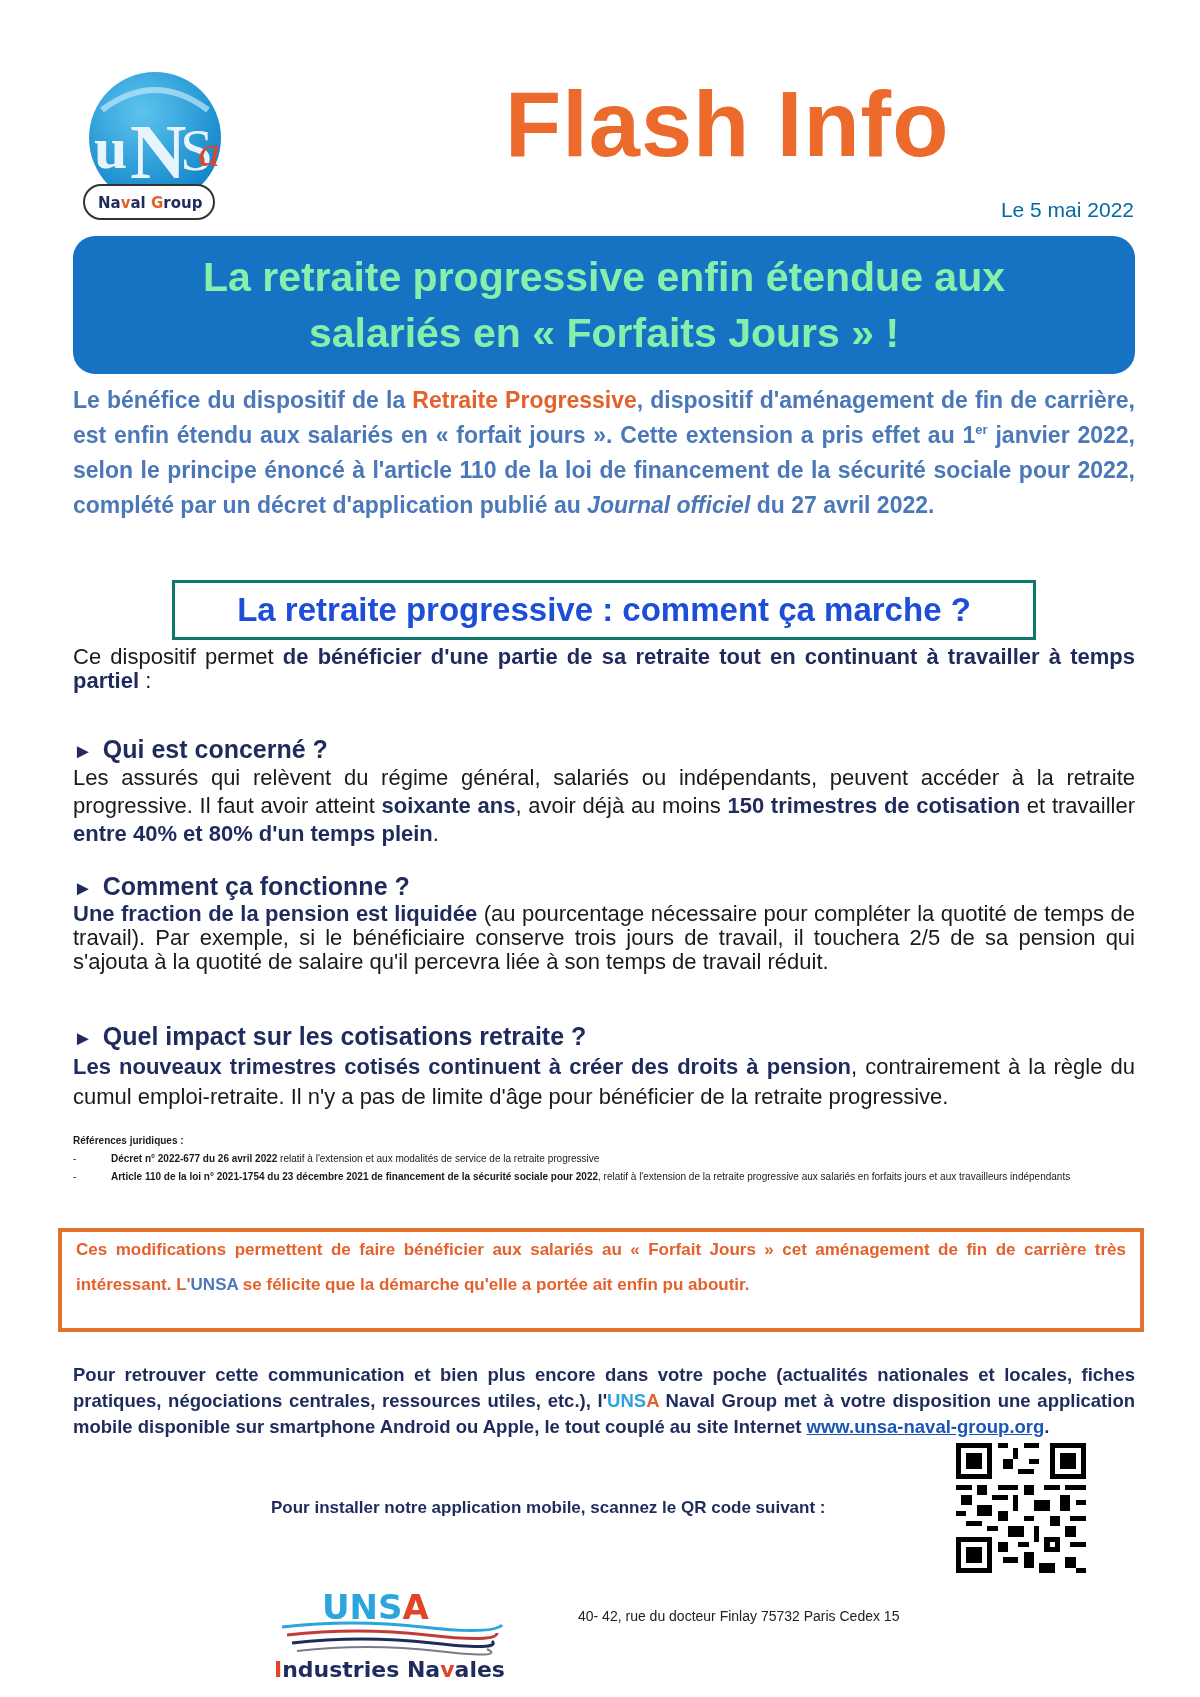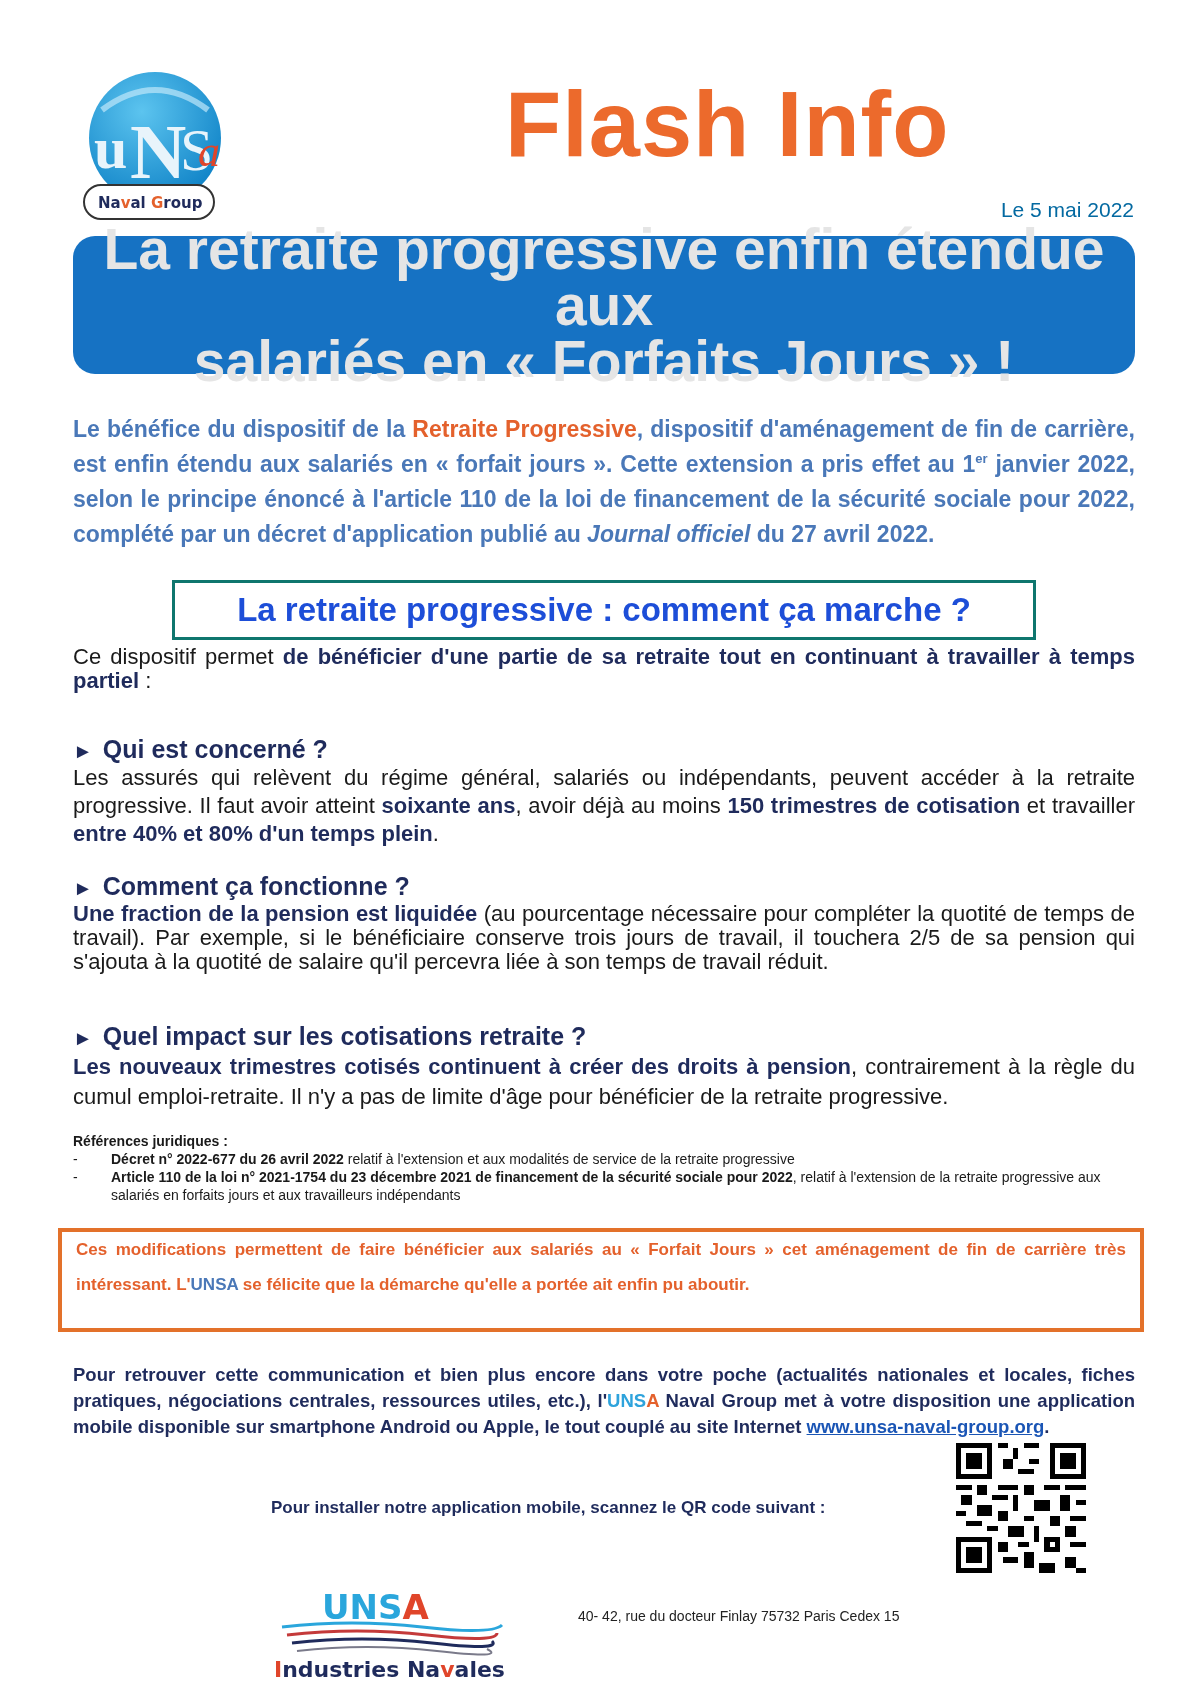--- a/index.html
+++ b/index.html
@@ -7,41 +7,41 @@
          font-family: "Liberation Sans", sans-serif; color: #1a1a1a; }
   .abs { position: absolute; }
 
   
   .logo { left: 80px; top: 70px; width: 150px; height: 160px; }
   .flash-title { left: 505px; top: 78px; font-size: 92px; font-weight: bold; color: #ec6a2c;
                  letter-spacing: 1px; line-height: 1; }
   .date { right: 66px; top: 198px; font-size: 21px; color: #0369a1; }
 
   .banner { left: 73px; top: 236px; width: 1062px; height: 138px; background: #1672c3;
-            border-radius: 22px; color: #e5e5e5; text-align: center; font-weight: bold;
-            font-size: 57px; line-height: 56px; display: flex; flex-direction: column;
+            border-radius: 22px; color: #86efac; text-align: center; font-weight: bold;
+            font-size: 41px; line-height: 56px; display: flex; flex-direction: column;
             justify-content: center; }
 
   .intro { left: 73px; top: 383px; width: 1062px; font-size: 23px; font-weight: bold;
-           color: #4a78b8; line-height: 35px; text-align: justify; margin-top: 29px; }
+           color: #4a78b8; line-height: 35px; text-align: justify; }
   .intro .hl { color: #e4612c; }
   .intro i { font-style: italic; }
   .intro sup { font-size: 13px; vertical-align: 9px; line-height: 0; }
 
   .section-box { left: 172px; top: 580px; width: 858px; height: 54px;
                  border: 3px solid #0f766e; color: #1d4ed8; font-weight: bold;
                  font-size: 33px; text-align: center; line-height: 54px; box-sizing: content-box; }
 
   .para { left: 73px; width: 1062px; font-size: 22px; line-height: 24px; color: #1a1a1a;
           text-align: justify; }
   .para b { color: #1f2b5c; }
   .h { left: 73px; font-size: 25px; font-weight: bold; color: #1f2b5c; }
   .h .tri { font-size: 20px; margin-right: 10px; }
 
-  .refs { left: 73px; top: 1132px; width: 1060px; font-size: 14px; line-height: 18px; color: #1a1a1a; }
+  .refs { left: 73px; top: 1132px; width: 1060px; font-size: 10px; line-height: 18px; color: #1a1a1a; }
   .refs .ref-title { font-weight: bold; }
   .refs .row { display: flex; }
   .refs .dash { width: 38px; flex: none; }
 
   .conclusion { left: 58px; top: 1228px; width: 1086px; height: 104px; border: 4px solid #e3712a;
                 padding: 0 14px; box-sizing: border-box; color: #e4612c; font-weight: bold;
                 font-size: 17px; line-height: 35px; text-align: justify; }
   .conclusion .unsa { color: #4a78b8; }
 
   .app-para { left: 73px; top: 1362px; width: 1062px; font-size: 18.5px; font-weight: bold;

